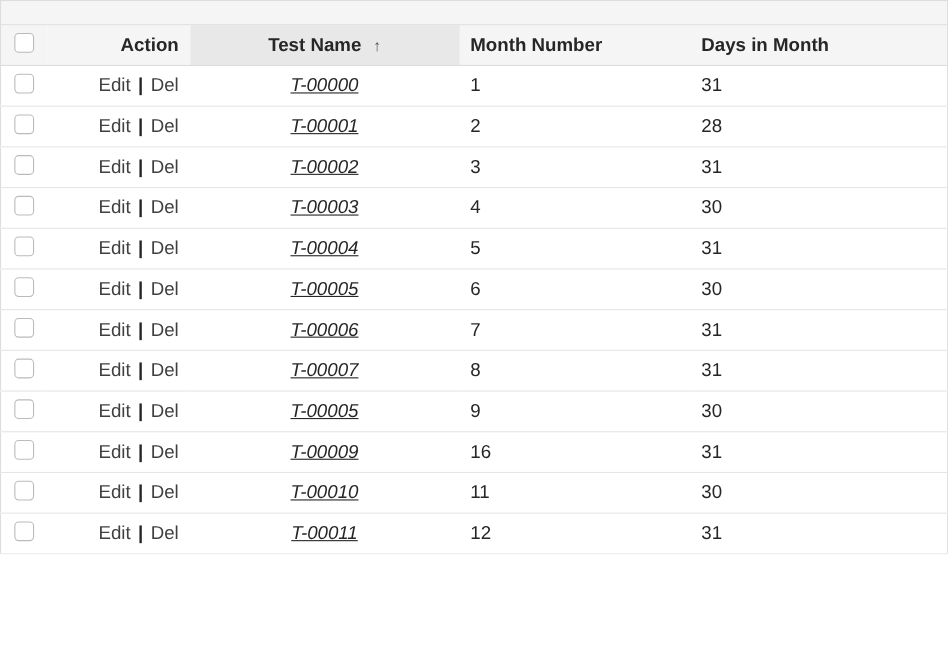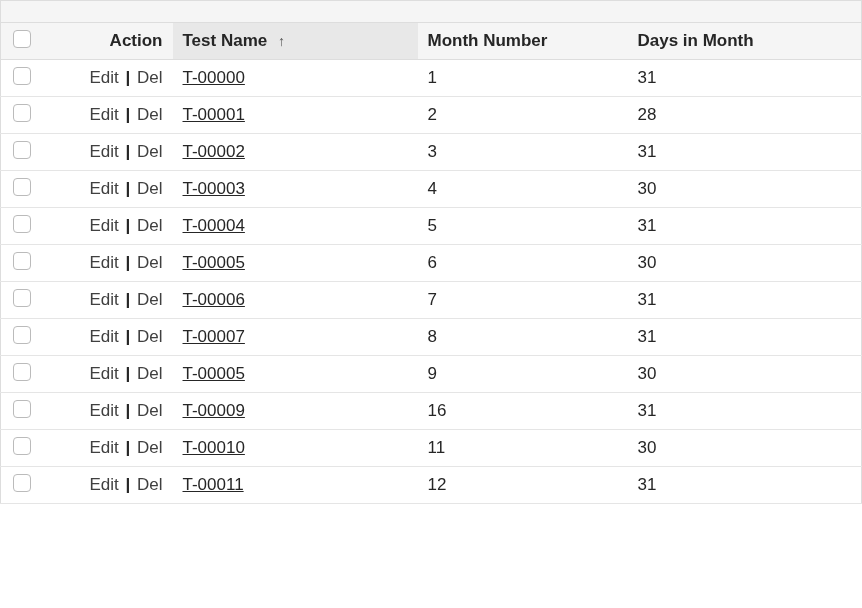--- a/index.html
+++ b/index.html
@@ -56,31 +56,32 @@
       border-radius: 4px;
       border: 1px solid #bbb;
       appearance: none;
       cursor: pointer;
       background: #fff;
     }
     input[type="checkbox"]:checked {
       background: #0070d2;
     }
     .action-cell { width: 130px; text-align: right; }
-    .testname-cell { width: 245px; }
+    .testname-cell { width: 245px; text-align: center; }
     .month-cell { width: 210px; margin-top: 32px; }
     a.action-link {
       color: #404040;
       text-decoration: none;
       cursor: pointer;
     }
     a.name-link {
       color: #262626;
       text-decoration: underline;
       cursor: pointer;
+      font-style: italic;
     }
     .pipe {
       color: #262626;
       font-weight: bold;
       margin: 0 2px;
     }
   </style>
 </head>
 <body>
 

